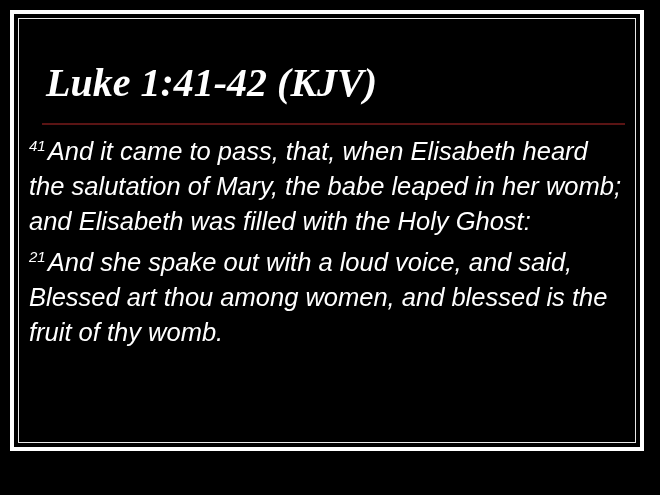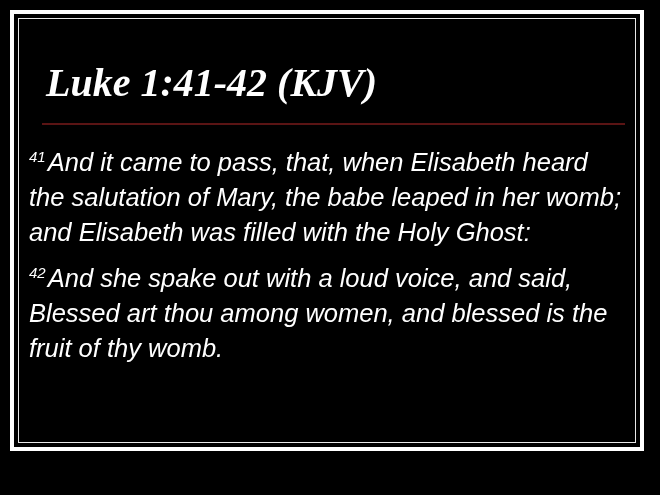--- a/index.html
+++ b/index.html
@@ -91,21 +91,21 @@
     left: 10px;
     top: 115px;
     width: 596px;
   }
 
   .verse {
     color: #ffffff;
     font-family: "Liberation Sans", sans-serif;
     font-size: 25.5px;
     line-height: 35px;
-    margin: 11px 0 6px 0;
+    margin: 0 0 6px 0;
     text-align: left;
     white-space: pre-wrap;
     word-spacing: 0px;
   }
 
   .verse sup.vnum {
     font-size: 15px;
     line-height: 0;
     vertical-align: 9px;
     margin-right: 2px;
@@ -128,19 +128,19 @@
   <div class="content">
 
     <div class="title">Luke 1:41-42 (KJV)</div>
 
     <div class="divider"></div>
 
     <div class="body-block">
 
       <p class="verse"><sup class="vnum">41</sup><span class="vtext">And it came to pass, that, when Elisabeth heard the salutation of Mary, the babe leaped in her womb; and Elisabeth was filled with the Holy Ghost:</span></p>
 
-      <p class="verse"><sup class="vnum">42</sup><span class="vtext">And she spake out with a loud voice, and said, Blessed art thou among women, and blessed is the fruit of thy womb.</span></p>
+      <p class="verse"><sup class="vnum">21</sup><span class="vtext">And she spake out with a loud voice, and said, Blessed art thou among women, and blessed is the fruit of thy womb.</span></p>
 
     </div>
 
   </div>
 
 </div>
 
 </body></html>

